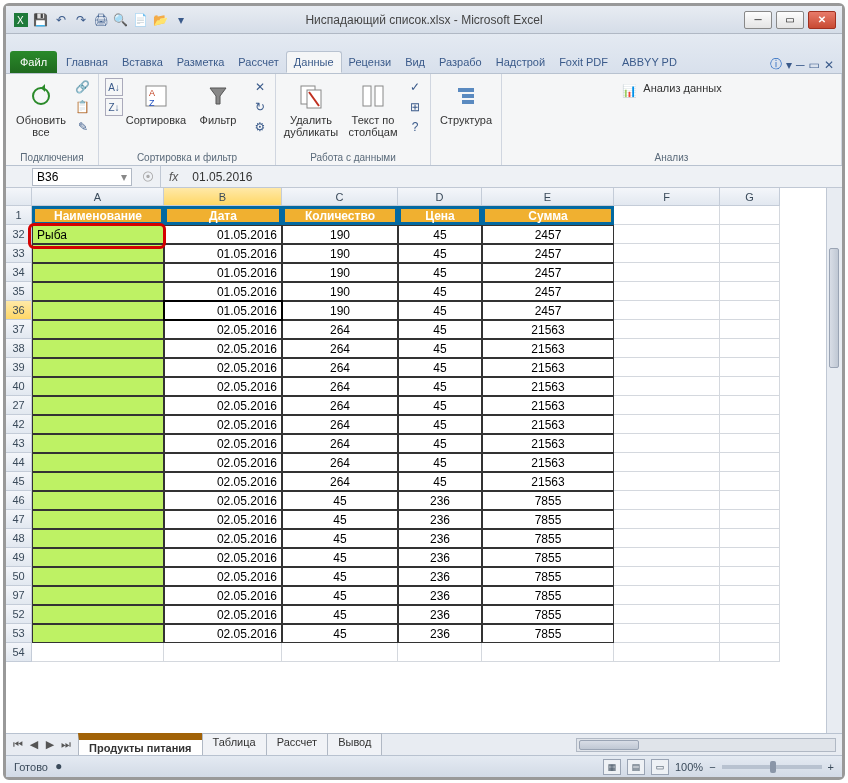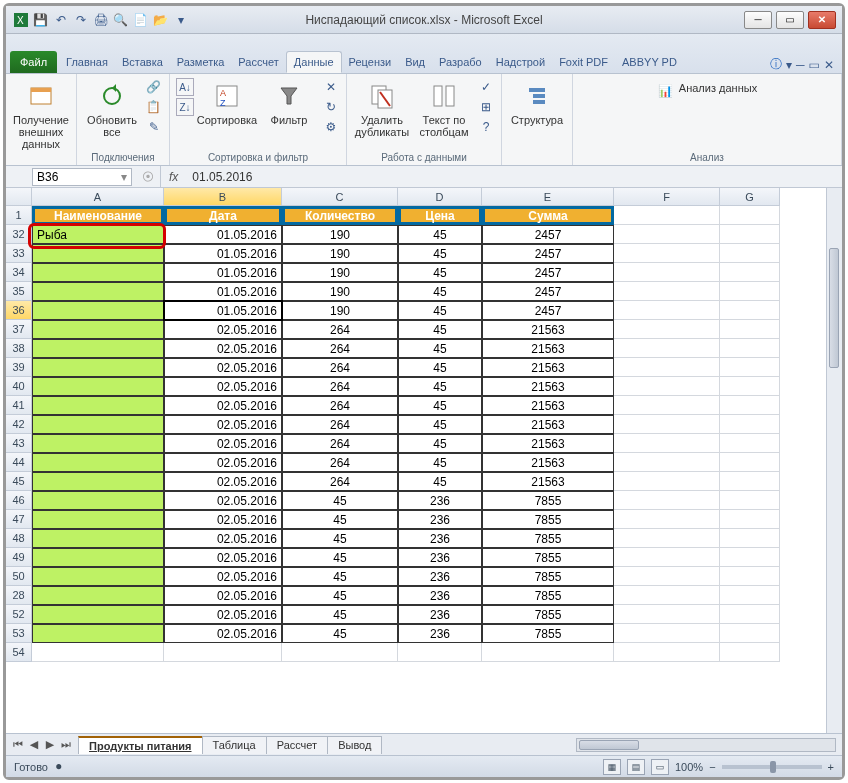--- a/index.html
+++ b/index.html
@@ -54,21 +54,21 @@
 .data.right { justify-content: flex-end; }
 .empty { border-right: 1px solid #d4d8de; border-bottom: 1px solid #d4d8de; }
 .active-cell { outline: 2px solid #000; outline-offset: -1px; z-index: 5; position: relative; }
 .highlight-box { position: absolute; border: 3px solid #d40000; border-radius: 6px; pointer-events: none; z-index: 20; }
 
 
 .sheettabs { height: 22px; background: #e8ecf2; border-top: 1px solid #b8c2d0; display: flex; align-items: center; font-size: 11px; }
 .sheet-nav { display: flex; gap: 0; padding: 0 4px; }
 .sheet-nav span { width: 16px; text-align: center; color: #555; cursor: default; }
 .sheet-tab { padding: 2px 10px; background: #f0f2f6; border: 1px solid #b0b8c4; border-bottom: none; margin-right: -1px; color: #333; }
-.sheet-tab.active { background: #fff; font-weight: bold; border-top: 2px solid #a16207; text-decoration: underline; }
+.sheet-tab.active { background: #fff; font-weight: bold; border-top: 7px solid #a16207; }
 .sheet-scroll { flex: 1; display: flex; align-items: center; justify-content: flex-end; padding-right: 6px; }
 .hscroll { width: 260px; height: 14px; background: #e0e4ea; border: 1px solid #b0b8c4; position: relative; }
 .hthumb { position: absolute; left: 2px; top: 1px; width: 60px; height: 10px; background: linear-gradient(#d8dde6,#c0c8d4); border: 1px solid #9aa4b4; border-radius: 2px; }
 
 
 .statusbar { height: 22px; background: linear-gradient(#e4eaf2,#d2dae6); border-top: 1px solid #b8c2d0; display: flex; align-items: center; font-size: 11px; padding: 0 8px; color: #3a4a5a; }
 .sb-right { margin-left: auto; display: flex; align-items: center; gap: 6px; }
 .view-btn { width: 18px; height: 16px; border: 1px solid #9aa4b4; background: #eef1f5; display: flex; align-items: center; justify-content: center; font-size: 9px; }
 .zoom-slider { width: 100px; height: 4px; background: #b8c2d0; position: relative; }
 .zoom-thumb { position: absolute; left: 48px; top: -4px; width: 6px; height: 12px; background: #8a96a8; border-radius: 2px; }
@@ -132,35 +132,20 @@
       <span>✕</span>
     </div>
   </div>
 
   <div class="ribbon">
     <div class="rgroup">
       <div class="rgroup-body">
         <div class="big-btn">
           <div class="ico">
               <svg width="28" height="28">
-                <rect x="4" y="6" width="20" height="16" fill="#fff" stroke="#c08030"></rect>
-                <rect x="4" y="6" width="20" height="4" fill="#e8a050"></rect>
-              </svg>
-            </div>
-          <div class="lbl" style="white-space:pre-line">Получение
-внешних данных</div>
-        </div>
-      </div>
-      <div class="rgroup-label"></div>
-    </div>
-    <div class="rgroup">
-      <div class="rgroup-body">
-        <div class="big-btn">
-          <div class="ico">
-              <svg width="28" height="28">
                 <circle cx="14" cy="14" r="8" fill="none" stroke="#2a8a2a" stroke-width="2"></circle>
                 <path d="M14 6 L18 2 L18 10 Z" fill="#2a8a2a"></path>
               </svg>
             </div>
           <div class="lbl" style="white-space:pre-line">Обновить
 все</div>
         </div>
         <div class="small-col">
           <div class="small-ico">🔗</div>
           <div class="small-ico">📋</div>
@@ -349,21 +334,21 @@
         <div class="cell empty"></div>
         <div class="cell empty"></div>
         <div class="rowhdr">40</div>
         <div class="cell green data left"></div>
         <div class="cell data right">02.05.2016</div>
         <div class="cell data">264</div>
         <div class="cell data">45</div>
         <div class="cell data">21563</div>
         <div class="cell empty"></div>
         <div class="cell empty"></div>
-        <div class="rowhdr">41</div>
+        <div class="rowhdr">27</div>
         <div class="cell green data left"></div>
         <div class="cell data right">02.05.2016</div>
         <div class="cell data">264</div>
         <div class="cell data">45</div>
         <div class="cell data">21563</div>
         <div class="cell empty"></div>
         <div class="cell empty"></div>
         <div class="rowhdr">42</div>
         <div class="cell green data left"></div>
         <div class="cell data right">02.05.2016</div>
@@ -429,21 +414,21 @@
         <div class="cell empty"></div>
         <div class="cell empty"></div>
         <div class="rowhdr">50</div>
         <div class="cell green data left"></div>
         <div class="cell data right">02.05.2016</div>
         <div class="cell data">45</div>
         <div class="cell data">236</div>
         <div class="cell data">7855</div>
         <div class="cell empty"></div>
         <div class="cell empty"></div>
-        <div class="rowhdr">28</div>
+        <div class="rowhdr">97</div>
         <div class="cell green data left"></div>
         <div class="cell data right">02.05.2016</div>
         <div class="cell data">45</div>
         <div class="cell data">236</div>
         <div class="cell data">7855</div>
         <div class="cell empty"></div>
         <div class="cell empty"></div>
         <div class="rowhdr">52</div>
         <div class="cell green data left"></div>
         <div class="cell data right">02.05.2016</div>

